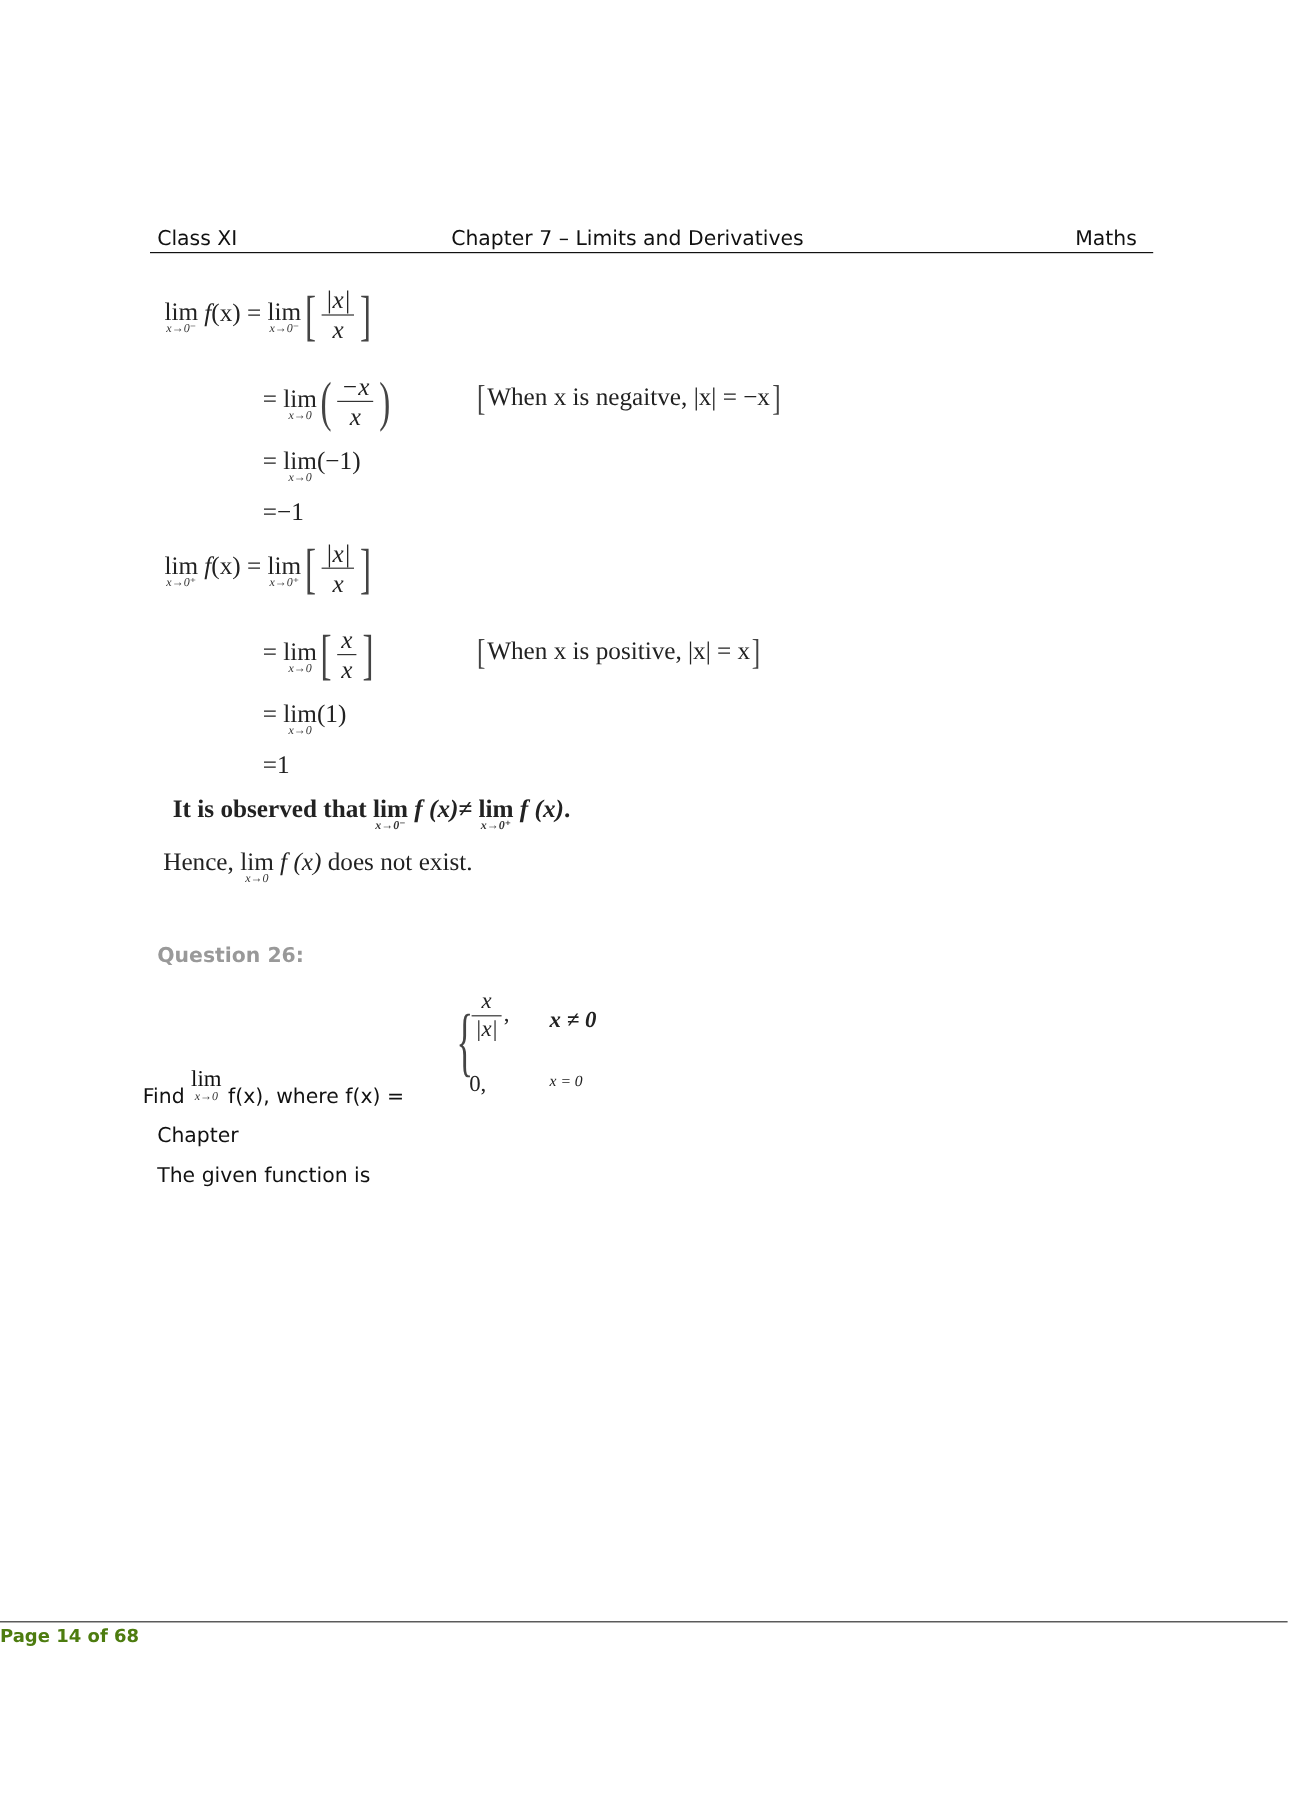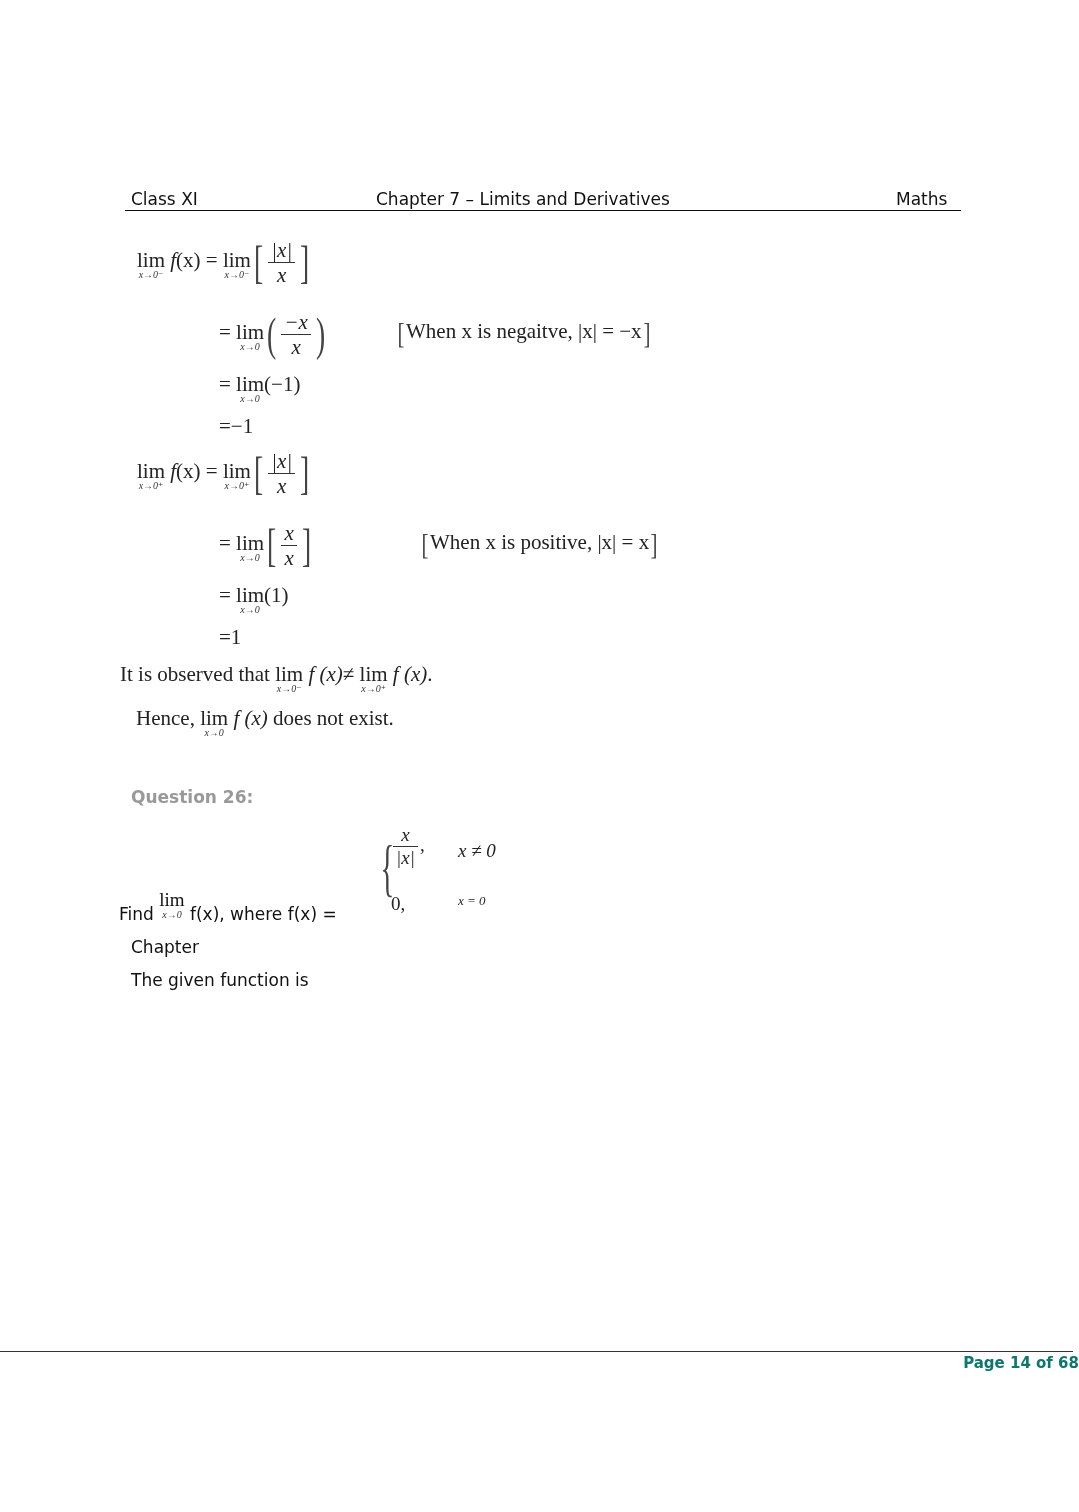--- a/index.html
+++ b/index.html
@@ -22,21 +22,21 @@
   .frac .den { display:block; padding:0 3px; line-height:24px; }
   .bigb { display:inline-block; vertical-align:middle; font-size:46px; line-height:46px; font-weight:100; color:#444; transform:scaleX(0.6); }
   .midb { display:inline-block; vertical-align:middle; font-size:30px; line-height:30px; color:#444; transform:scaleX(0.7); }
 
   .note { font-size:21px; }
 
   .q-head { left:131px; top:787px; font-size:17px; font-weight:bold; color:#999; }
   .body-txt { font-size:17px; color:#111; }
 
   .footer-rule { left:0; top:1351px; width:1073px; height:0; border-top:1.5px solid #333; }
-  .footer { left:0; width:1079px; top:1354px; text-align:right; font-size:15px; font-weight:bold; color:#0f766e; }
+  .footer { left:0; width:1079px; top:1354px; text-align:left; font-size:15px; font-weight:bold; color:#4d7c0f; }
 
   .brace { font-size:64px; line-height:64px; color:#444; transform:scaleX(0.45); display:inline-block; }
 </style>
 </head>
 <body>
 
 <div class="abs hdr sans" style="left:131px;">Class XI</div>
 <div class="abs hdr sans" style="left:376px;">Chapter 7 – Limits and Derivatives</div>
 <div class="abs hdr sans" style="left:896px;">Maths</div>
 <div class="abs hdr-rule"></div>
@@ -69,34 +69,34 @@
   <span class="lim"><span>lim</span><span class="sub">x→0⁺</span></span>
   <span class="i">f</span><span>(x)</span>
   <span>=</span>
   <span class="lim"><span>lim</span><span class="sub">x→0⁺</span></span><span class="bigb">[</span><span class="frac i"><span class="num">|x|</span><span class="den">x</span></span><span class="bigb">]</span>
 </div>
 
 <div class="abs m" style="left:219px; top:521px;">
   <span>=</span>
   <span class="lim"><span>lim</span><span class="sub">x→0</span></span><span class="bigb">[</span><span class="frac i"><span class="num">x</span><span class="den">x</span></span><span class="bigb">]</span>
 </div>
-<div class="abs m note" style="left:396px; top:529px;margin-left:24px;">
+<div class="abs m note" style="left:396px; top:529px;">
   <span class="midb">[</span><span>When x is positive, |x| = x</span><span class="midb">]</span>
 </div>
 
 <div class="abs m" style="left:219px; top:583px;">
   <span>=</span>
   <span class="lim"><span>lim</span><span class="sub">x→0</span></span><span>(1)</span>
 </div>
 
 <div class="abs m" style="left:219px; top:625px;">
   <span>=</span><span>1</span>
 </div>
 
-<div class="abs m" style="left:120px; top:662px;">
+<div class="abs m" style="left:144px; top:662px;font-weight:bold;">
   <span>It is observed that</span>
   <span class="lim"><span>lim</span><span class="sub">x→0⁻</span></span>
   <span class="i">f (x)</span><span>≠</span>
   <span class="lim"><span>lim</span><span class="sub">x→0⁺</span></span>
   <span class="i">f (x)</span><span>.</span>
 </div>
 
 <div class="abs m" style="left:136px; top:706px;">
   <span>Hence,</span>
   <span class="lim"><span>lim</span><span class="sub">x→0</span></span>
@@ -104,21 +104,21 @@
   <span>does not exist.</span>
 </div>
 
 <div class="abs q-head sans">Question 26:</div>
 
 <div class="abs" style="left:380px; top:820px; width:140px; height:110px;">
   <span class="abs brace serif" style="left:-8px; top:16px;">{</span>
   <div class="abs m" style="left:11px; top:4px; font-size:19px;">
     <span class="frac i"><span class="num" style="line-height:22px;">x</span><span class="den" style="line-height:22px;">|x|</span></span><span>,</span>
   </div>
-  <div class="abs m i" style="left:78px; top:20px; font-size:19px;">x ≠ 0</div>
+  <div class="abs m i" style="left:78px; top:20px; font-size:19px;font-weight:bold;">x ≠ 0</div>
   <div class="abs m" style="left:11px; top:73px; font-size:19px;">0,</div>
   <div class="abs m i" style="left:78px; top:73px; font-size:13px;">x = 0</div>
 </div>
 
 <div class="abs body-txt sans" style="left:119px; top:903px; white-space:nowrap;">
   <span>Find</span>
   <span class="lim serif" style="font-size:19px; position:relative; top:-14px;"><span>lim</span><span class="sub" style="margin-top:-2px;">x→0</span></span>
   <span>f(x), where f(x) =</span>
 </div>
 

